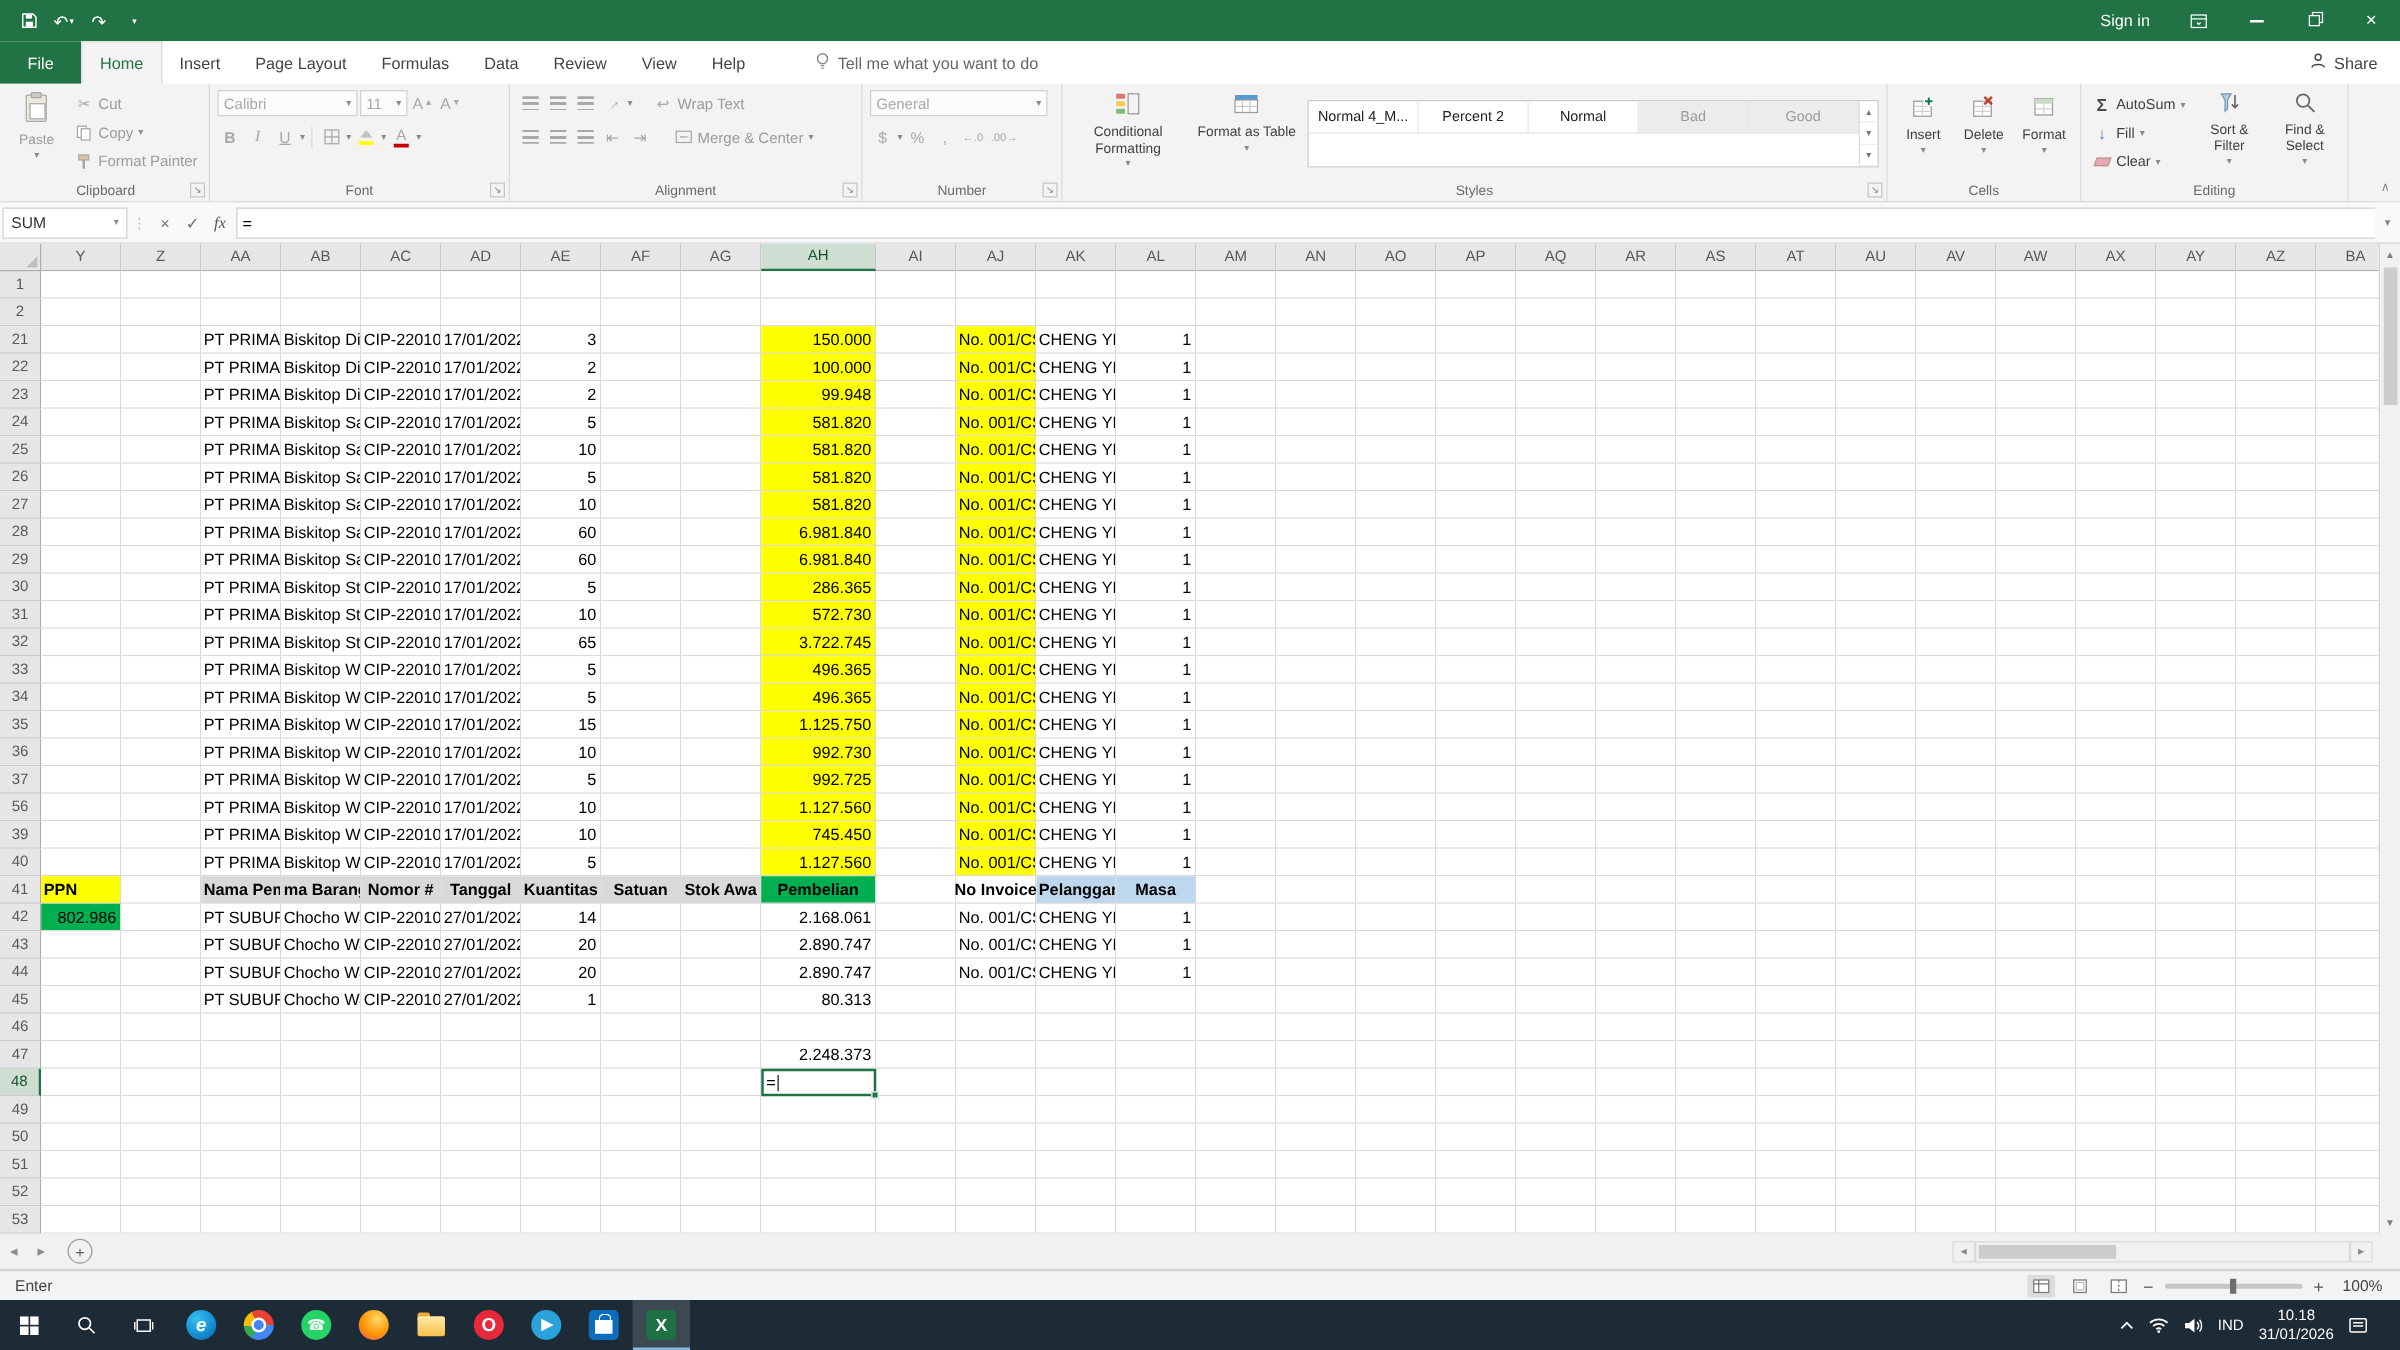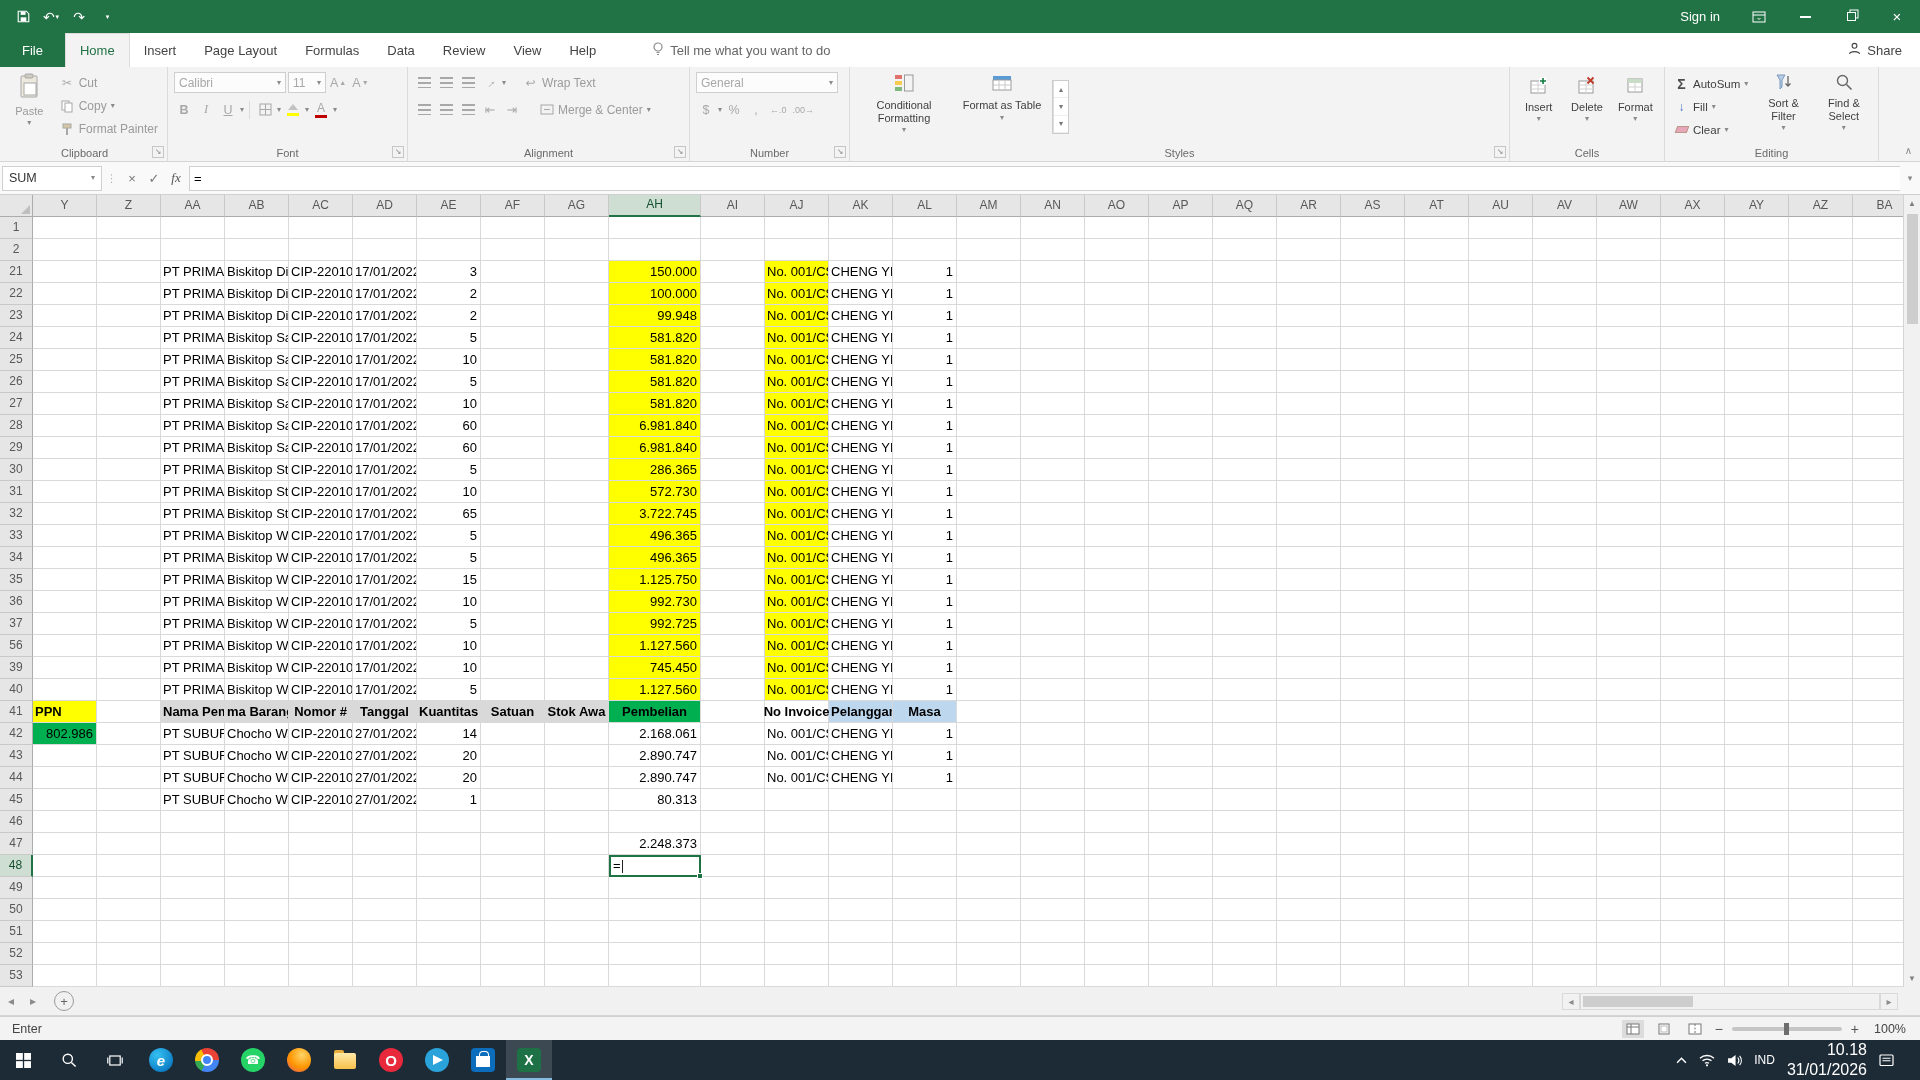--- a/index.html
+++ b/index.html
@@ -153,21 +153,21 @@
   .ic-opera{background:#E8293B;}
   .ic-telegram{background:#2AA3DB;}
   .ic-telegram::after{content:"";position:absolute;left:8px;top:7px;width:0;height:0;border-left:10px solid #fff;border-top:5px solid transparent;border-bottom:5px solid transparent;}
   .ic-store{background:#0B6DBB;border-radius:4px;}
   .ic-store::before{content:"";position:absolute;top:3px;left:8px;width:8px;height:6px;border:1.5px solid #fff;border-bottom:none;border-radius:4px 4px 0 0;}
   .ic-store::after{content:"";position:absolute;top:8px;left:5px;width:14px;height:11px;background:#fff;}
   .ic-excel{background:#1E7145;border-radius:4px;font-size:14px;}
   .tray{margin-left:auto;display:flex;align-items:center;gap:12px;padding-right:8px;color:#fff;}
   .tray-ic{display:flex;align-items:center;justify-content:center;}
   .lang{font-size:12px;}
-  .clock{font-size:16px;text-align:right;line-height:1.25;}
+  .clock{font-size:12px;text-align:center;line-height:1.25;}
   .show-desktop{width:6px;border-left:1px solid rgba(255,255,255,.3);}
 </style>
 </head>
 <body>
 
 <div id="app">
 
   <div class="titlebar">
     <div class="qat">
       <span class="qbtn">
@@ -399,20 +399,27 @@
           <span><svg width="20" height="20" viewBox="0 0 20 20">
                 <rect x="1" y="3" width="18" height="4" fill="#5B9BD5"></rect>
                 <rect x="1" y="7" width="18" height="10" fill="#fff" stroke="#9A9A9A"></rect>
                 <path d="M1 12h18M7 7v10M13 7v10" stroke="#C8C8C8"></path>
               </svg></span>
           <span class="blabel2">Format as Table</span>
           <span class="dd">▾</span>
         </div>
         <div class="gallery">
           <div class="gal-rows">
+            <div class="gal-row" id="galleryRow1">
+                <div class="gal-item normal">Normal 4_M...</div>
+                <div class="gal-item normal">Percent 2</div>
+                <div class="gal-item normal">Normal</div>
+                <div class="gal-item disabled">Bad</div>
+                <div class="gal-item disabled">Good</div>
+              </div>
           </div>
           <div class="gal-arrows">
             <span>▴</span>
             <span>▾</span>
             <span>▾</span>
           </div>
         </div>
       </div>
       <div class="rlabel"><span>Styles</span></div>
       <span class="launcher">↘</span>

